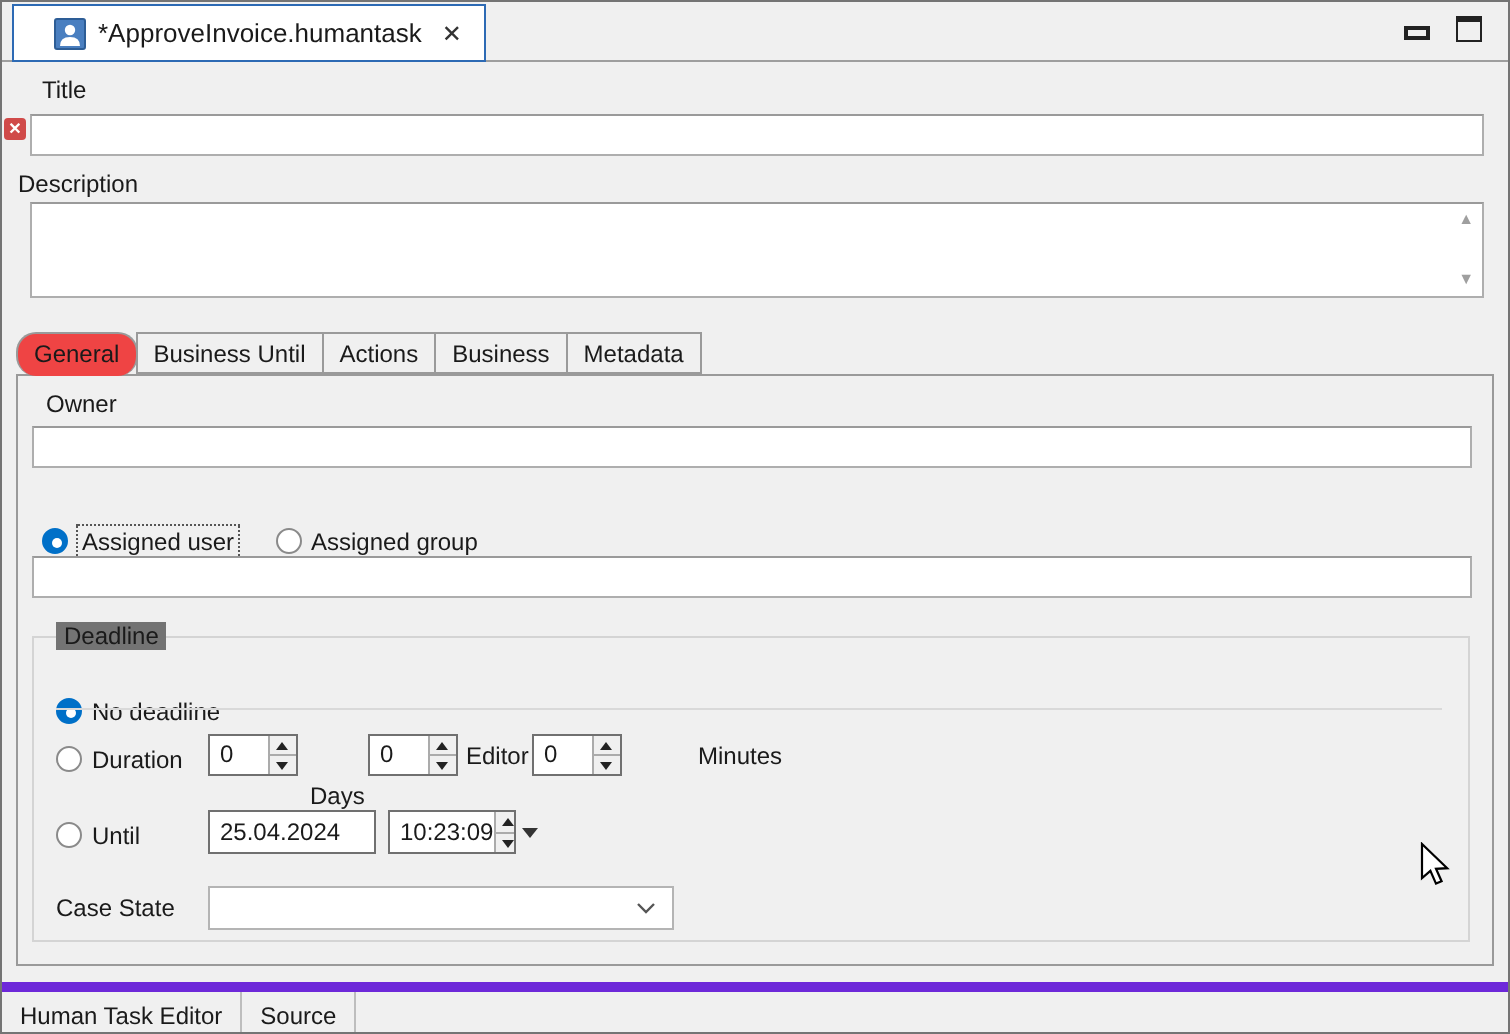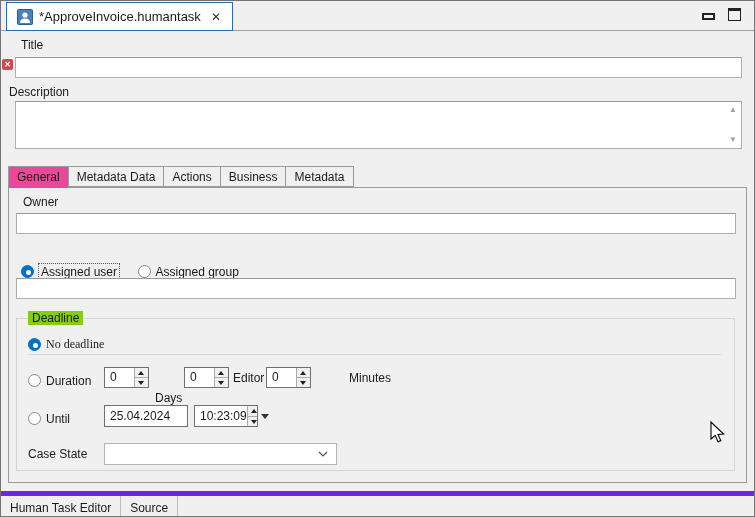--- a/index.html
+++ b/index.html
@@ -5,55 +5,55 @@
   * { margin:0; padding:0; box-sizing:border-box; }
   body { background:#c8c8c8; font-family:"Liberation Sans", sans-serif; }
   .window {
     position:relative; width:755px; height:517px; background:#f0f0f0;
     border:1px solid #747474; overflow:hidden; color:#1a1a1a;
     font-family:"Liberation Sans", sans-serif;
   }
   
   .etabbar { position:absolute; left:0; top:0; width:753px; height:30px; border-bottom:1px solid #9e9e9e; background:#f0f0f0; }
   .etab { position:absolute; left:5px; top:1px; height:29px; background:#ffffff;
-          border:1px solid #2d6ab4; display:flex; align-items:center; padding:0 9px 0 10px; }
+          border:1px solid #2d6ab4; display:flex; align-items:center; padding:0 9px 0 20px; }
   .etab-title { font-size:13px; margin:0 8px 0 6px; white-space:nowrap; }
   .etab-close { font-size:12px; color:#333; cursor:pointer; padding:0 2px; }
   .winctrl { position:absolute; right:13px; top:7px; display:flex; gap:13px; align-items:center; }
   .ic-min { width:13px; height:7px; border:2px solid #222; margin-top:3px; }
   .ic-max { width:13px; height:13px; border:1px solid #222; border-top:3px solid #222; }
   
   .lbl { position:absolute; font-size:12px; }
   .tfield { position:absolute; background:#fff; border:1px solid #aeaeae; border-top-color:#9a9a9a;
             font-size:12px; padding:0 5px; font-family:"Liberation Sans", sans-serif; color:#1a1a1a; }
   input.tfield { outline:none; }
   .err-badge { position:absolute; left:1px; top:58px; width:11px; height:11px; border-radius:2px;
                background:#d04a49; color:#fff; font-size:8px; font-weight:bold; line-height:11px;
                text-align:center; }
   .descbox { position:absolute; left:14px; top:100px; width:727px; height:48px; background:#fff;
              border:1px solid #aeaeae; border-top-color:#9a9a9a; }
   .scroll-arrow { position:absolute; right:4px; font-size:8px; color:#9f9f9f; line-height:8px; cursor:default; }
   
   .ftabs { position:absolute; left:7px; top:165px; height:22px; display:flex; z-index:2; }
   .ftab { height:21px; padding:0 8px; font-size:12px; line-height:20px; background:#f0f0f0;
           border:1px solid #9a9a9a; margin-right:-1px; white-space:nowrap; }
-  .ftab.sel { background:#ec4899; height:22px; border-bottom:none; z-index:3; }
+  .ftab.sel { background:#ef4444; height:22px; border-bottom:none; z-index:3;border-radius:10px; }
   .fbody { position:absolute; left:7px; top:186px; width:739px; height:296px;
            border:1px solid #9a9a9a; background:#f0f0f0; z-index:1; }
   
   .radio { display:inline-block; width:13px; height:13px; border-radius:50%; background:#fff;
            border:1px solid #8a8a8a; vertical-align:middle; position:relative; }
   .radio.on { background:#0070c8; border-color:#0070c8; }
   .radio.on::after { content:""; position:absolute; left:4px; top:4px; width:5px; height:5px;
                      border-radius:50%; background:#fff; }
   .rlabel { font-size:12px; vertical-align:middle; margin-left:5px; }
   .focusdot { outline:1px dotted #555; padding:1px 2px; }
   
   .group { position:absolute; left:15px; top:317px; width:719px; height:153px; border:1px solid #d4d4d4; }
-  .group-legend { position:absolute; left:11px; top:-8px; background:#84cc16; padding:0 4px; font-size:12px; }
+  .group-legend { position:absolute; left:11px; top:-8px; background:#737373; padding:0 4px; font-size:12px; }
   .sep { position:absolute; height:1px; background:#d9d9d9; }
   
   .spinner { position:absolute; height:21px; background:#fff; border:1px solid #707070; display:flex; }
   .spin-val { flex:1; font-size:12px; line-height:19px; padding-left:5px; }
   .spin-btns { width:14px; display:flex; flex-direction:column; border-left:1px solid #ababab; }
   .spin-b { flex:1; background:#f0f0f0; position:relative; border-bottom:1px solid #ababab; cursor:pointer; }
   .spin-b:last-child { border-bottom:none; }
   .tri-up { position:absolute; left:3px; top:3px; width:0; height:0;
             border-left:3px solid transparent; border-right:3px solid transparent; border-bottom:4px solid #222; }
   .tri-dn { position:absolute; left:3px; top:3px; width:0; height:0;
@@ -100,41 +100,41 @@
   <div class="err-badge">✕</div>
 
   <div class="lbl" style="left:8px; top:84px;">Description</div>
   <div class="descbox">
     <span class="scroll-arrow" style="top:4px;">▲</span>
     <span class="scroll-arrow" style="bottom:4px;">▼</span>
   </div>
 
   <div class="ftabs">
     <div class="ftab sel">General</div>
-    <div class="ftab">Metadata Data</div>
+    <div class="ftab">Business Until</div>
     <div class="ftab">Actions</div>
     <div class="ftab">Business</div>
     <div class="ftab">Metadata</div>
   </div>
 
   <div class="fbody"></div>
 
   <div class="lbl" style="left:22px; top:194px; z-index:4;">Owner</div>
   <input class="tfield" style="left: 15px; top: 212px; width: 720px; height: 21px; z-index: 4;" value="">
 
   <div style="position:absolute; left:20px; top:249px; z-index:4;margin-top:12px;">
     <span class="radio on"></span><span class="rlabel focusdot">Assigned user</span>
     <span class="radio" style="margin-left:14px;"></span><span class="rlabel">Assigned group</span>
   </div>
   <input class="tfield" style="left: 15px; top: 277px; width: 720px; height: 21px; z-index: 4;" value="">
 
   <div class="group" style="z-index:4;">
     <span class="group-legend">Deadline</span>
 
-    <div style="position:absolute; left:11px; top:15px;font-family:Liberation Serif, serif;">
+    <div style="position:absolute; left:11px; top:28px;">
       <span class="radio on"></span><span class="rlabel">No deadline</span>
     </div>
     <div class="sep" style="left:11px; top:35px; width:693px;"></div>
 
     <div style="position:absolute; left:11px; top:52px;">
       <span class="radio"></span><span class="rlabel">Duration</span>
     </div>
     <div class="spinner" style="left:87px; top:48px; width:45px;">
       <span class="spin-val">0</span>
       <span class="spin-btns">

